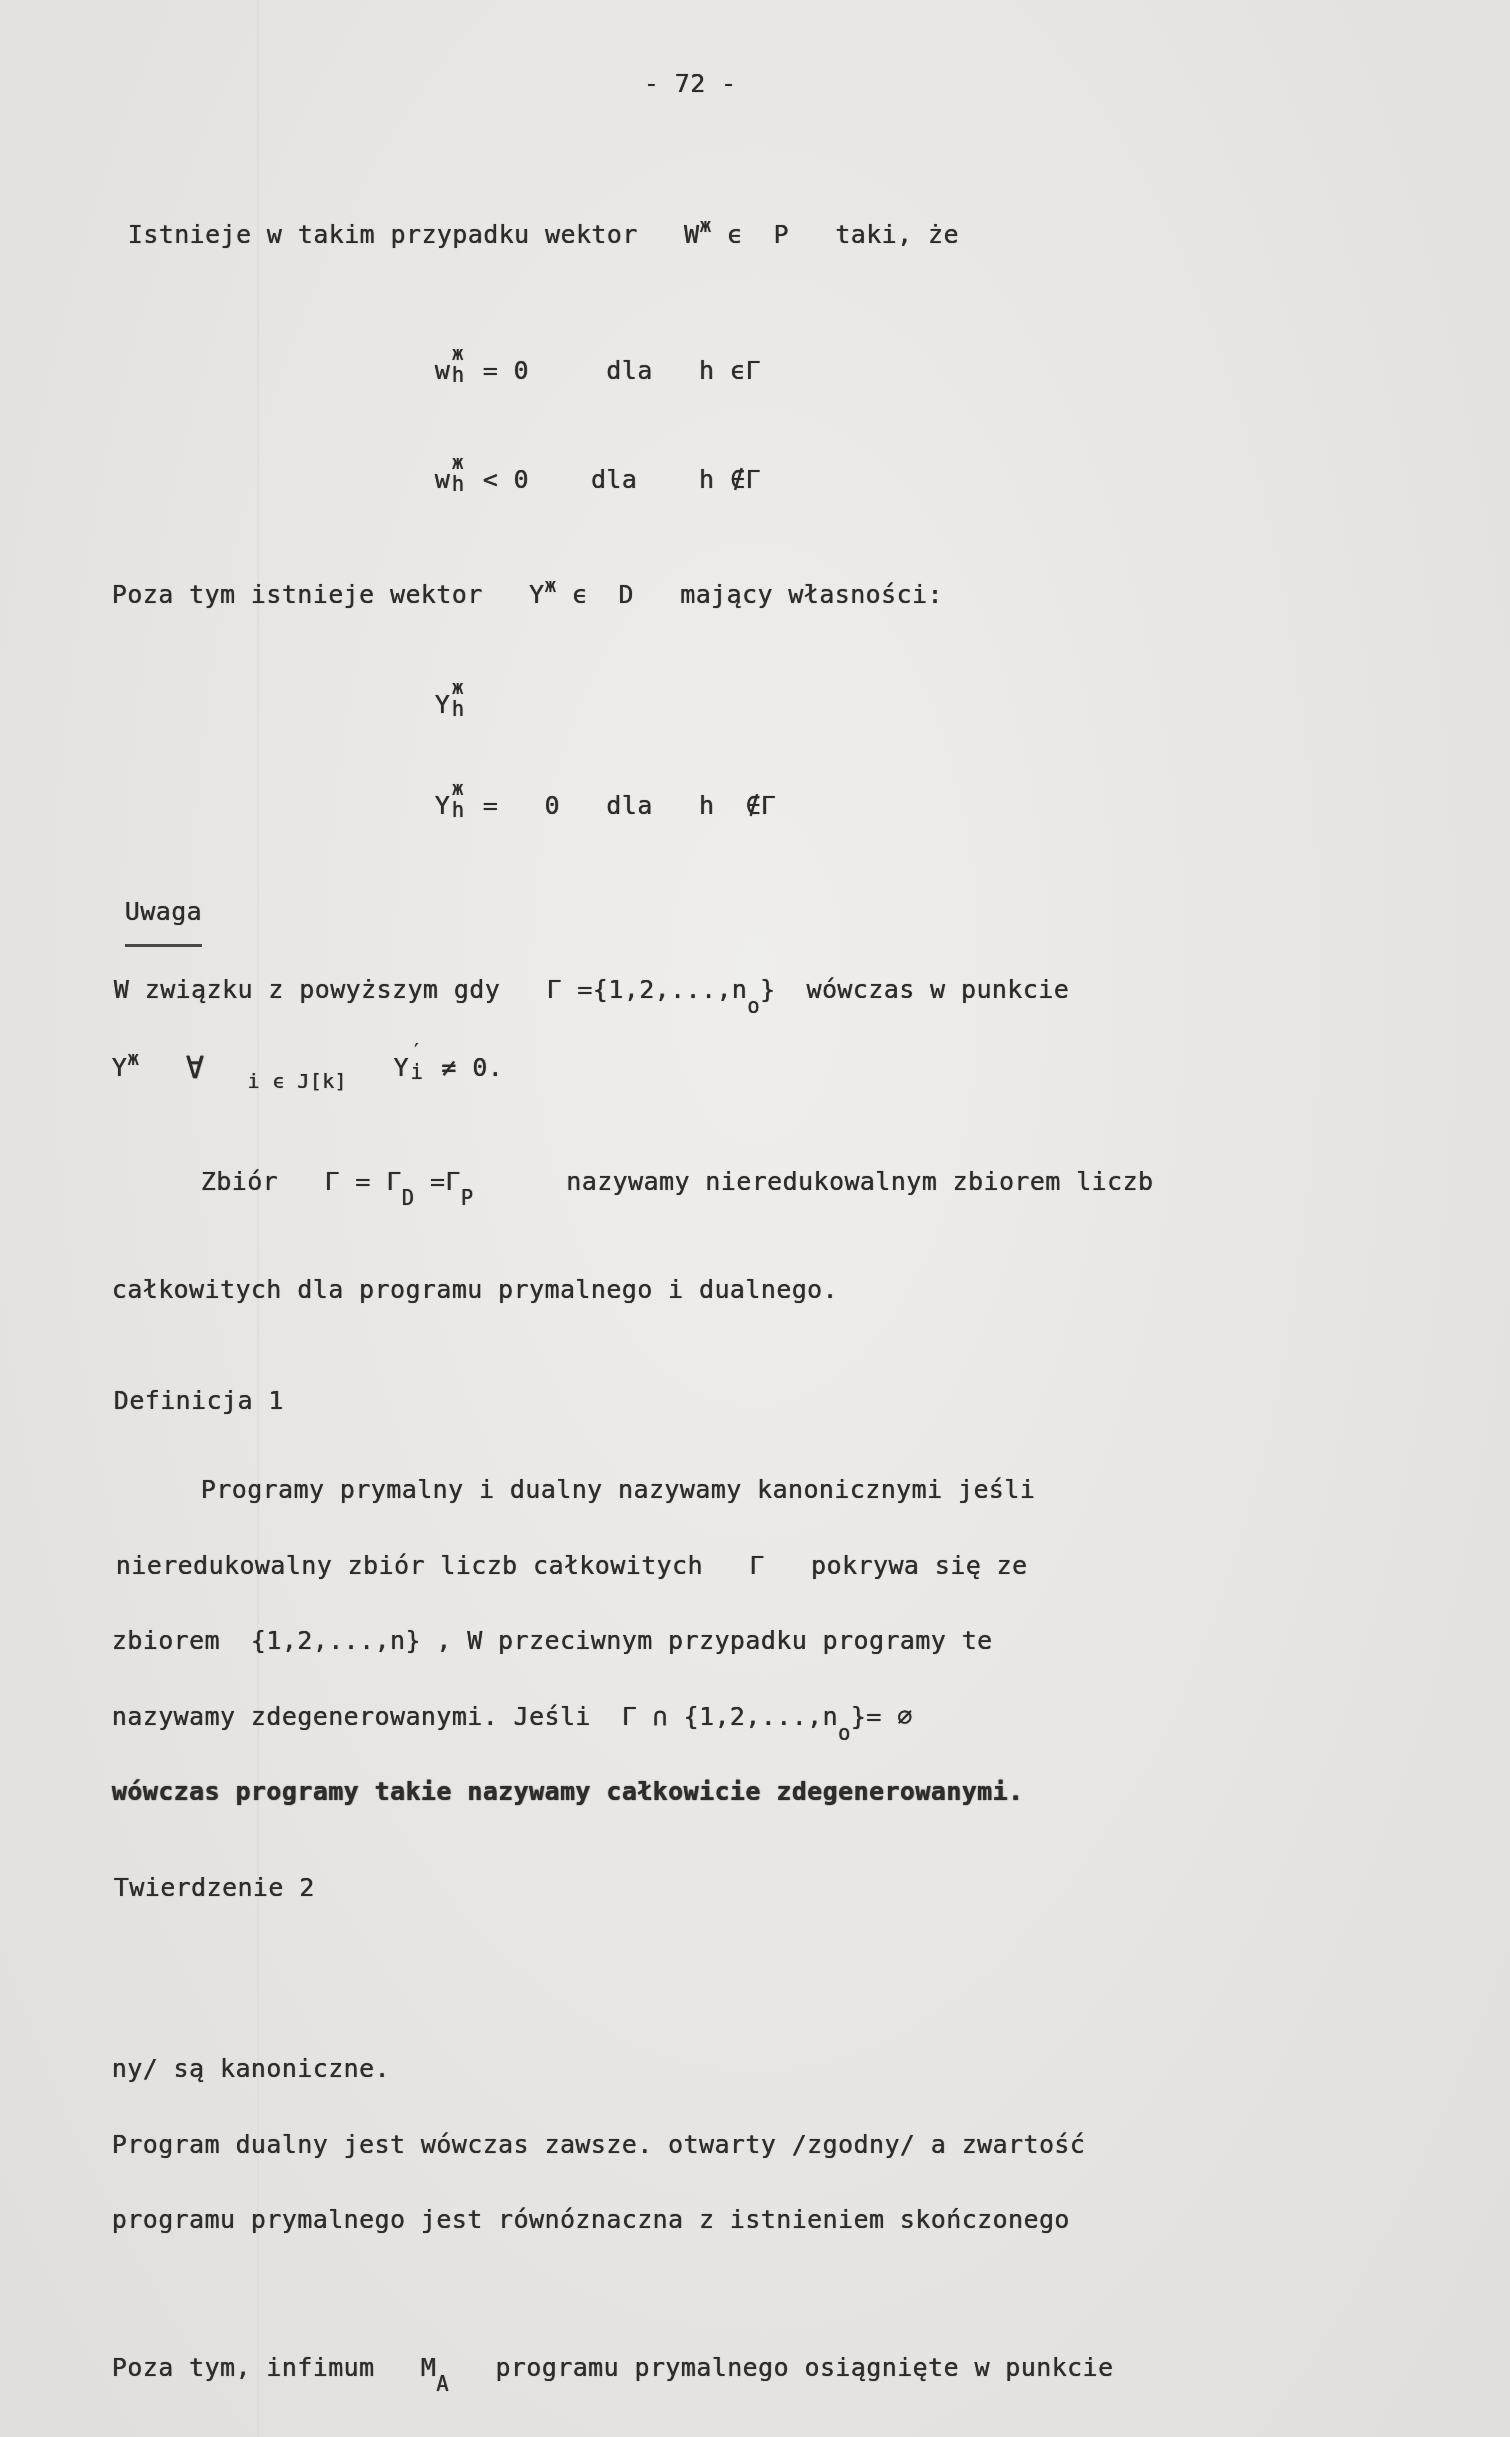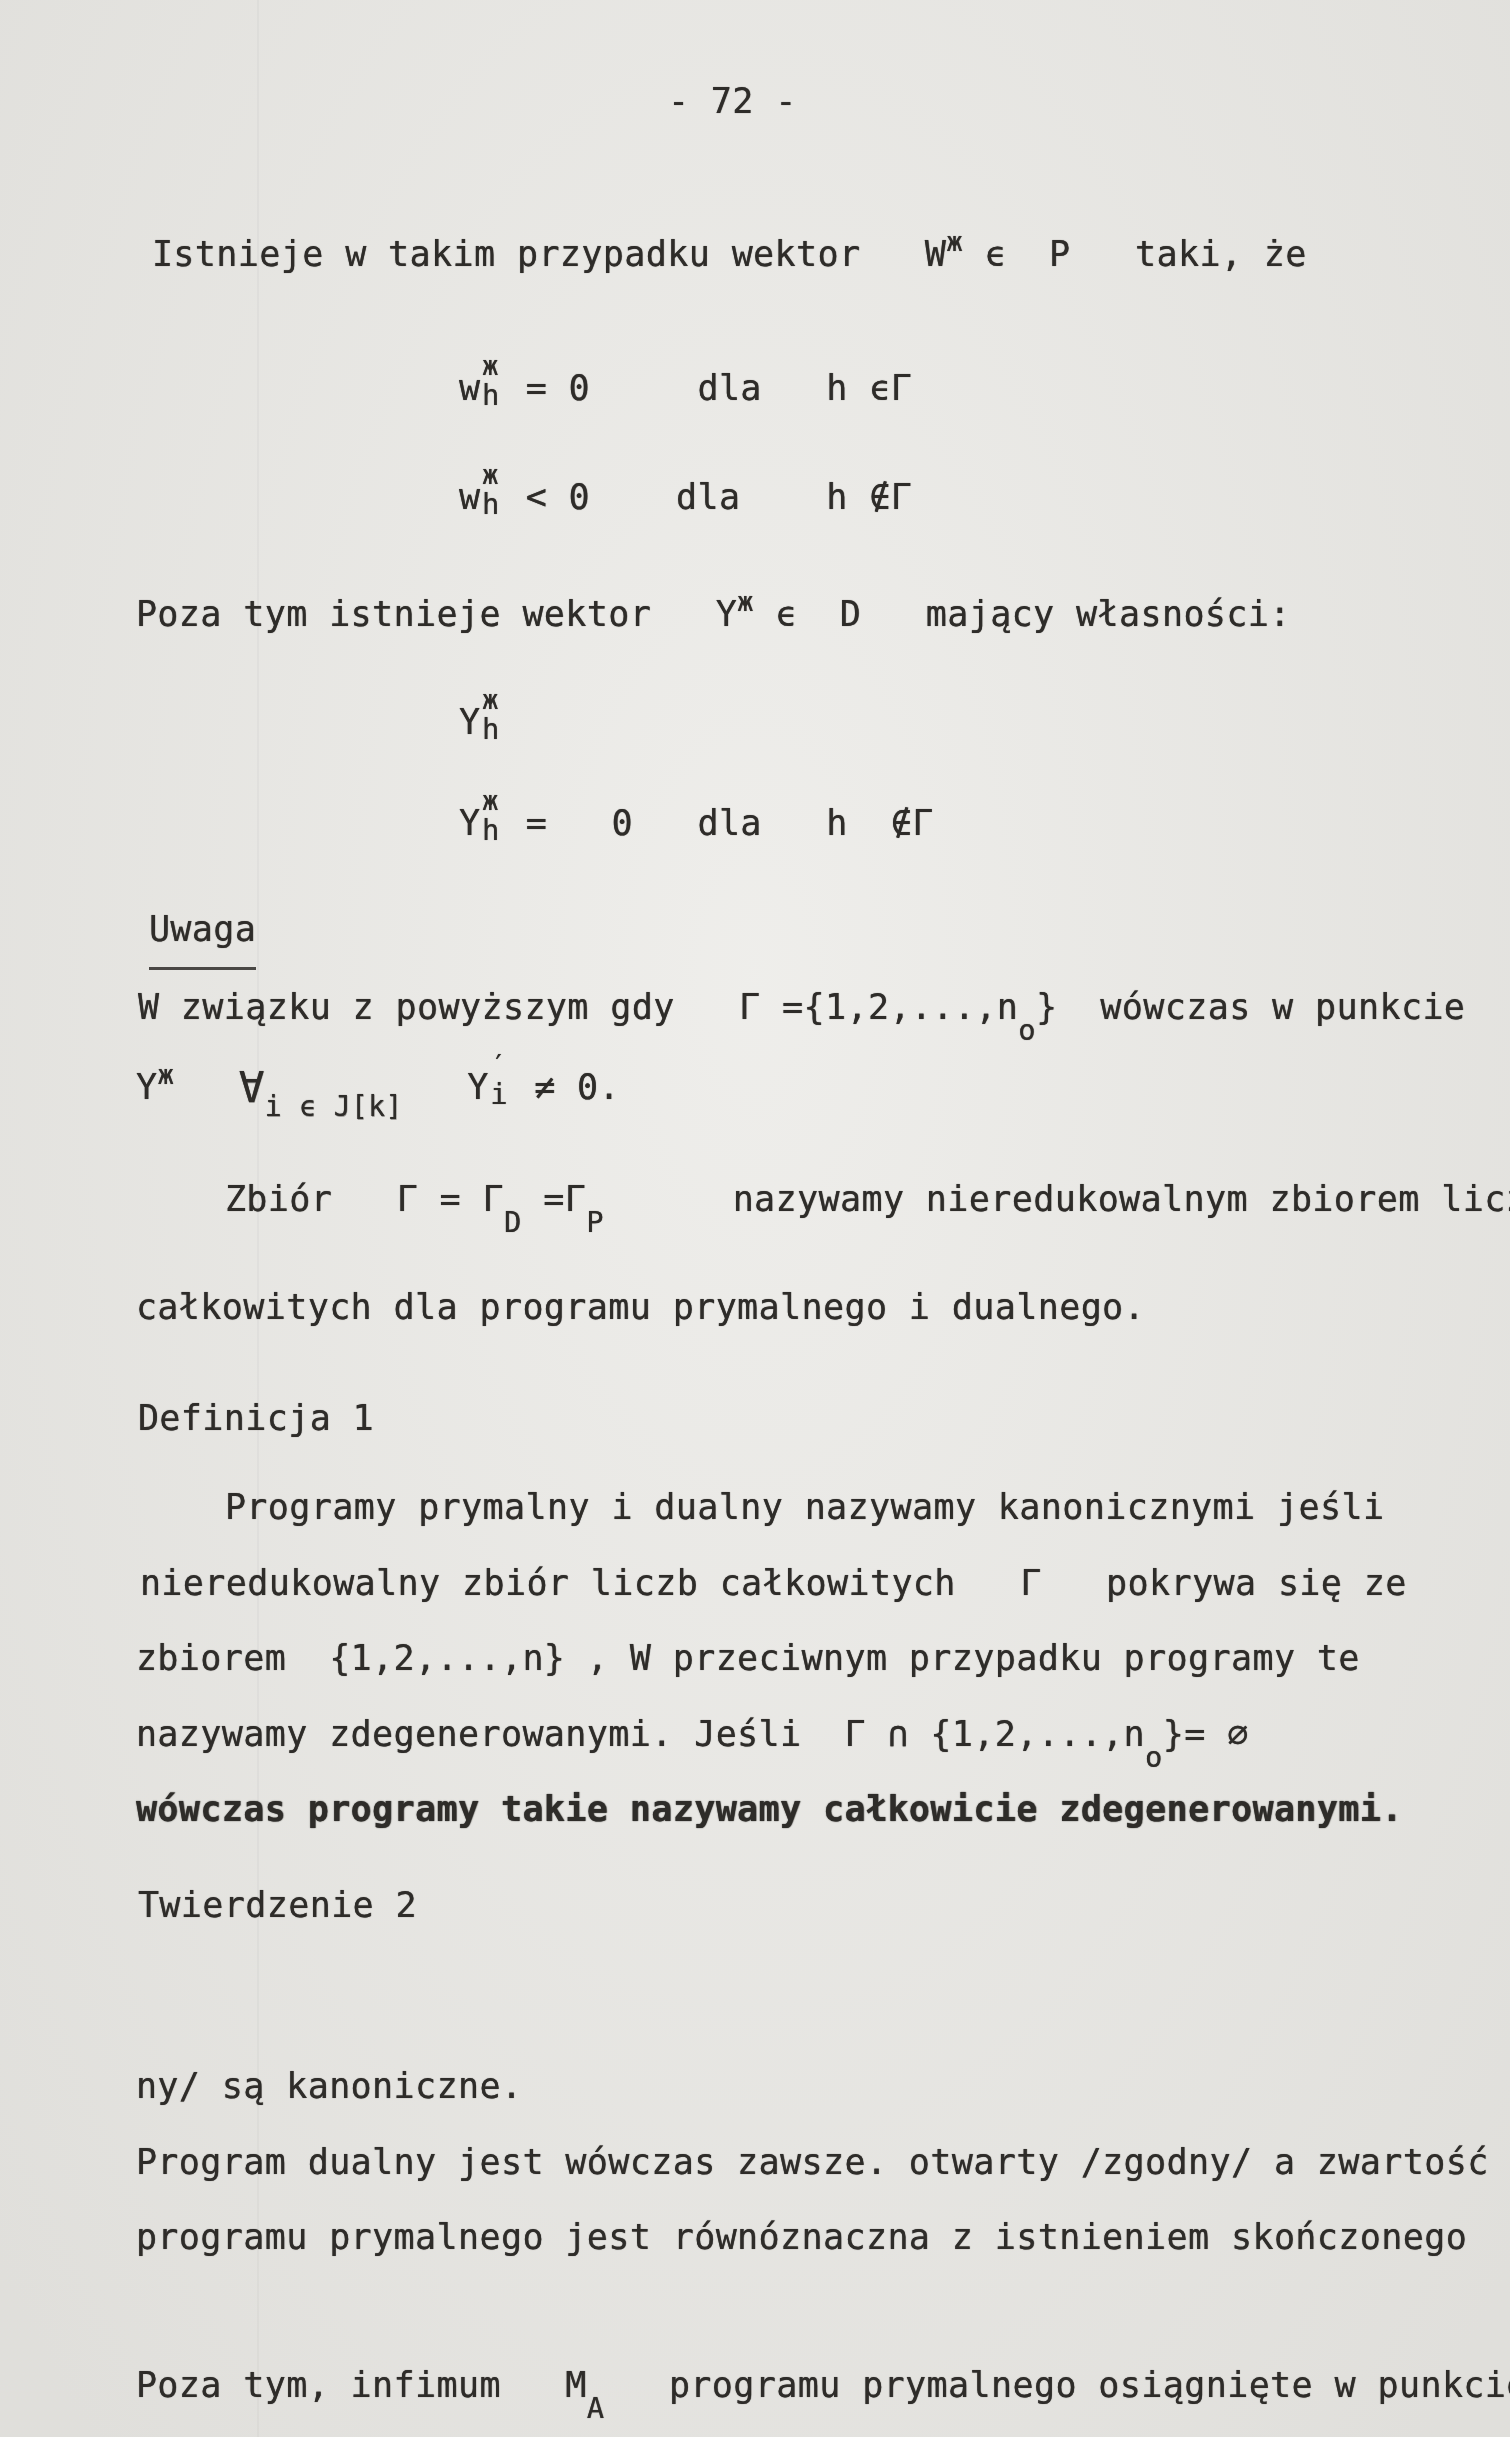--- a/index.html
+++ b/index.html
@@ -20,21 +20,21 @@
       radial-gradient(ellipse at 50% 40%, rgba(255,255,255,0.25), rgba(0,0,0,0.04) 95%),
       var(--paper);
   }
   .crease{
     position:absolute;top:0;width:2.2px;height:100%;
     background:rgba(60,58,55,0.035);
   }
   .line{
     position:absolute;
     white-space:pre;
-    font-size:35px;
+    font-size:25px;
     line-height:1.15;
     letter-spacing:0.4px;
     text-shadow:0 0 0.9px rgba(46,44,41,0.78), 0.4px 0.4px 0.6px rgba(46,44,41,0.35);
   }
   .bold{
     font-weight:bold;
     text-shadow:0 0 1.2px rgba(46,44,41,0.9), 0.7px 0.4px 0.7px rgba(46,44,41,0.5);
   }
   .underlined{
     display:inline-block;
@@ -64,20 +64,21 @@
     font-size:0.82em;
     vertical-align:-0.72em;
   }
   .forall{
     font-size:1.22em;
     vertical-align:-0.08em;
   }
   .fsub{
     font-size:0.8em;
     vertical-align:-0.62em;
+    margin-left:43px;
   }
 </style>
 </head>
 <body>
 
 <div class="page">
 
   <div class="crease" style="left:257px;"></div>
 
   <div class="line" style="left:582px;top:41px;">

